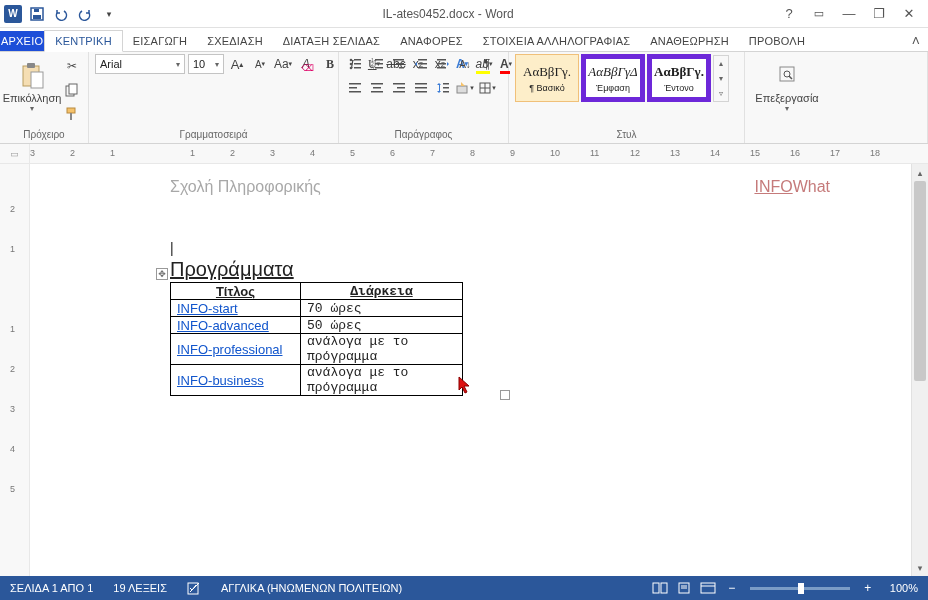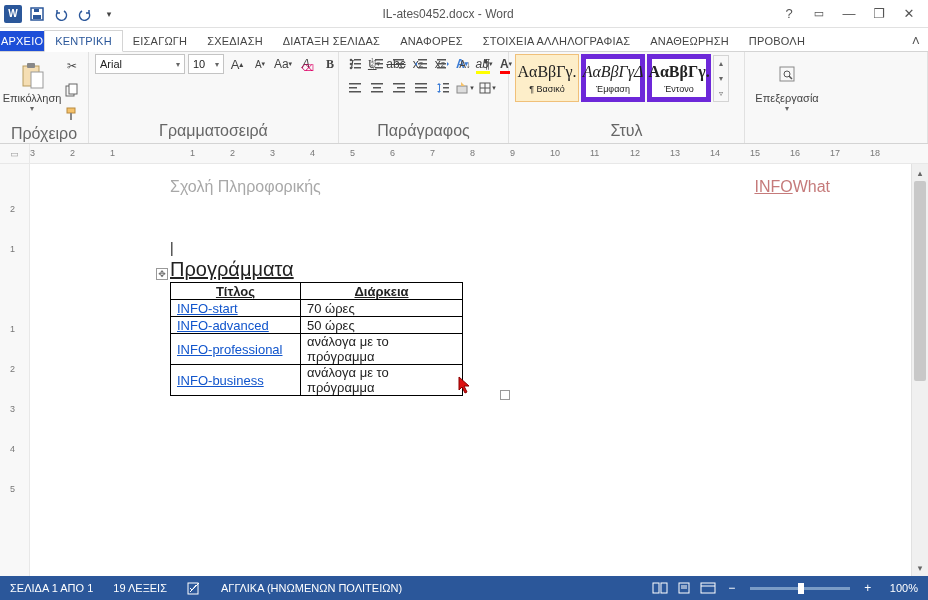--- a/index.html
+++ b/index.html
@@ -12,36 +12,36 @@
 .titlebar .win-ctrls { display: flex; align-items: center; gap: 8px; padding-right: 8px; color: #555; }
 .titlebar .win-ctrls span { width: 22px; text-align: center; cursor: pointer; font-size: 13px; }
 .ribbon-tabs { height: 24px; display: flex; align-items: flex-end; border-bottom: 1px solid #d4d4d4; }
 .ribbon-tabs .tab { padding: 4px 10px 4px 10px; font-size: 11px; color: #444; cursor: pointer; text-transform: uppercase; letter-spacing: 0.2px; }
 .ribbon-tabs .tab.file { background: #1d4ed8; color: #fff; padding: 4px 1px; }
 .ribbon-tabs .tab.active { color: #2b579a; border: 1px solid #d4d4d4; border-bottom: 1px solid #fff; background: #fff; margin-bottom: -1px; }
 .ribbon-tabs .collapse { margin-left: auto; padding: 2px 8px; color: #555; cursor: pointer; font-size: 14px; }
 .ribbon { height: 92px; background: #f8f8f8; border-bottom: 1px solid #d4d4d4; display: flex; }
 .group { border-right: 1px solid #e1e1e1; display: flex; flex-direction: column; padding: 2px 6px 2px 6px; }
 .group-body { flex: 1; display: flex; align-items: flex-start; gap: 4px; }
-.group-label { text-align: center; font-size: 16px; color: #666; padding: 1px 0; position: relative; }
+.group-label { text-align: center; font-size: 10px; color: #666; padding: 1px 0; position: relative; }
 .big-btn { display: flex; flex-direction: column; align-items: center; justify-content: center; width: 52px; height: 66px; cursor: pointer; }
 .big-btn .ic { width: 28px; height: 28px; margin-bottom: 2px; display: flex; align-items: center; justify-content: center; position: relative; }
 .big-btn .lbl { font-size: 11px; color: #444; text-align: center; line-height: 12px; }
 .mini-col { display: flex; flex-direction: column; gap: 4px; padding-top: 2px; }
 .sel { height: 20px; border: 1px solid #c4c4c4; background: #fff; font-size: 11px; display: flex; align-items: center; padding: 0 4px; cursor: pointer; justify-content: space-between; }
 .sel .caret { font-size: 8px; color: #666; margin-left: 4px; }
 .ib { width: 20px; height: 20px; display: flex; align-items: center; justify-content: center; cursor: pointer; color: #444; font-size: 12px; }
 .ib.b { font-weight: bold; font-family: "Times New Roman"; }
 .ib.i { font-style: italic; font-family: "Times New Roman"; }
 .ib.u { text-decoration: underline; font-family: "Times New Roman"; }
 .ib.s { text-decoration: line-through; }
 .style-gal { display: flex; align-items: center; gap: 2px; }
 .style-item { width: 64px; height: 48px; border: 5px solid #6d28d9; background: #fff; display: flex; flex-direction: column; align-items: center; justify-content: center; cursor: pointer; font-size: 9px; }
 .style-item.sel-item { border: 1px solid #f0c079; background: #fdeec9; }
-.style-item .prev { font-size: 16px; margin-bottom: 3px; font-family: "Times New Roman"; }
+.style-item .prev { font-size: 13px; margin-bottom: 3px; font-family: "Times New Roman"; }
 .style-scroll { display: flex; flex-direction: column; border: 1px solid #d4d4d4; }
 .style-scroll span { width: 14px; height: 15px; display: flex; align-items: center; justify-content: center; font-size: 8px; cursor: pointer; color: #666; }
 .ruler-area { height: 20px; background: #f8f8f8; display: flex; border-bottom: 1px solid #e8e8e8; }
 .ruler-corner { width: 30px; height: 20px; border-right: 1px solid #e8e8e8; display: flex; align-items: center; justify-content: center; color: #999; font-size: 9px; }
 .hruler { flex: 1; position: relative; font-size: 9px; color: #777; overflow: hidden; }
 .hruler .tick { position: absolute; top: 4px; }
 .doc-area { position: relative; height: 412px; display: flex; background: #fff; }
 .vruler { width: 30px; background: #f8f8f8; border-right: 1px solid #e8e8e8; position: relative; font-size: 9px; color: #777; }
 .vruler .tick { position: absolute; left: 10px; }
 .canvas { flex: 1; background: #fff; position: relative; overflow: hidden; }
@@ -49,21 +49,21 @@
 .hdr-line { display: flex; justify-content: space-between; font-family: "Times New Roman"; font-size: 16px; color: #a8a8a8; margin-bottom: 44px; padding-right: 60px; }
 .hdr-line .right { color: #c57a7a; }
 .hdr-line .right .u { text-decoration: underline; }
 .cursor { font-size: 14px; height: 16px; }
 .heading { font-family: Arial; font-size: 20px; text-decoration: underline; margin-top: 2px; }
 .table-anchor { position: absolute; left: -14px; top: 90px; width: 12px; height: 12px; border: 1px solid #999; font-size: 9px; display: flex; align-items: center; justify-content: center; color: #666; }
 .tbl { border-collapse: collapse; margin-top: 1px; }
 .tbl th, .tbl td { border: 1px solid #000; padding: 0 6px; font-size: 13px; height: 17px; }
 .tbl th { font-weight: bold; text-align: center; text-decoration: underline; }
 .tbl th:first-child, .tbl td:first-child { width: 130px; }
-.tbl th:last-child, .tbl td:last-child { width: 162px; }
+.tbl th:last-child, .tbl td:last-child { width: 162px; font-family: Liberation Mono, monospace; }
 .tbl td.link { color: #1155cc; text-decoration: underline; }
 .red-cursor { position: absolute; width: 14px; height: 18px; pointer-events: none; }
 .vscroll { width: 17px; background: #f0f0f0; border-left: 1px solid #e1e1e1; display: flex; flex-direction: column; }
 .vscroll .arr { height: 17px; display: flex; align-items: center; justify-content: center; font-size: 9px; color: #666; cursor: pointer; }
 .vscroll .track { flex: 1; position: relative; }
 .vscroll .thumb { position: absolute; top: 0; left: 2px; right: 2px; height: 200px; background: #c8c8c8; border-radius: 2px; cursor: pointer; }
 .statusbar { height: 24px; background: #2b579a; color: #fff; display: flex; align-items: center; font-size: 11px; }
 .statusbar .seg { padding: 0 10px; cursor: pointer; }
 .statusbar .spacer { flex: 1; }
 .statusbar .view-ic { width: 24px; height: 18px; display: flex; align-items: center; justify-content: center; cursor: pointer; font-size: 12px; }

